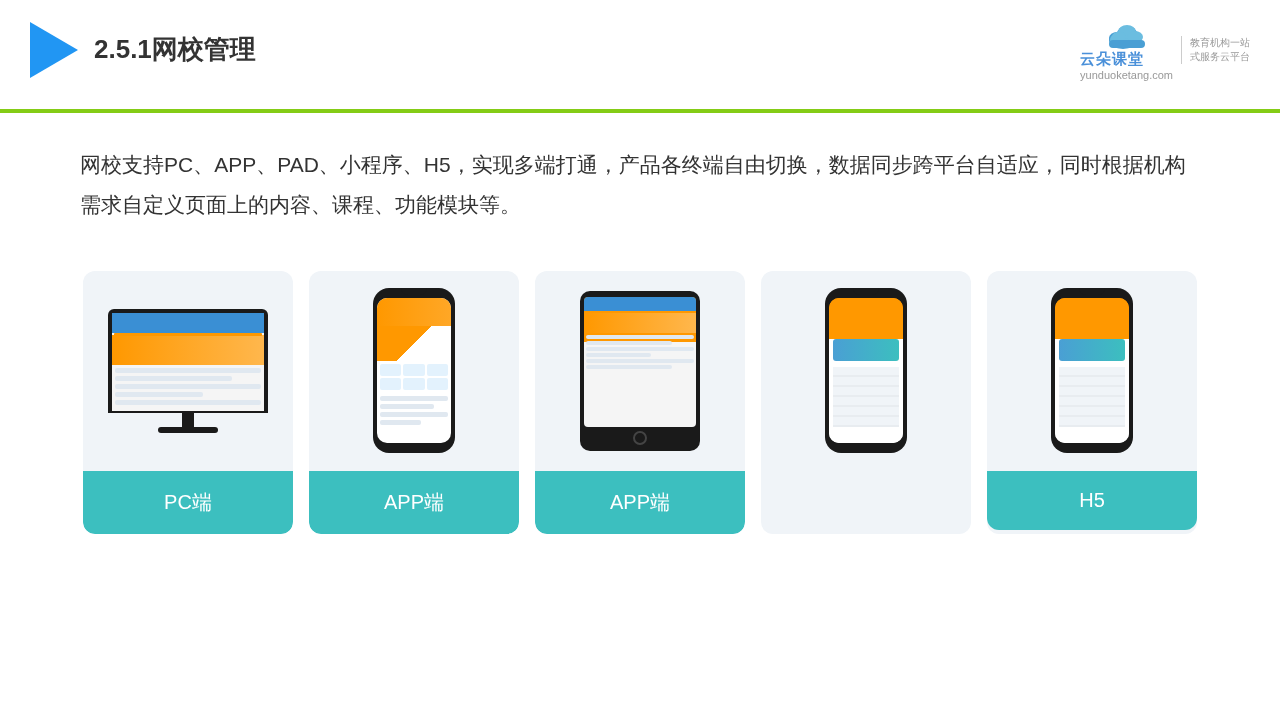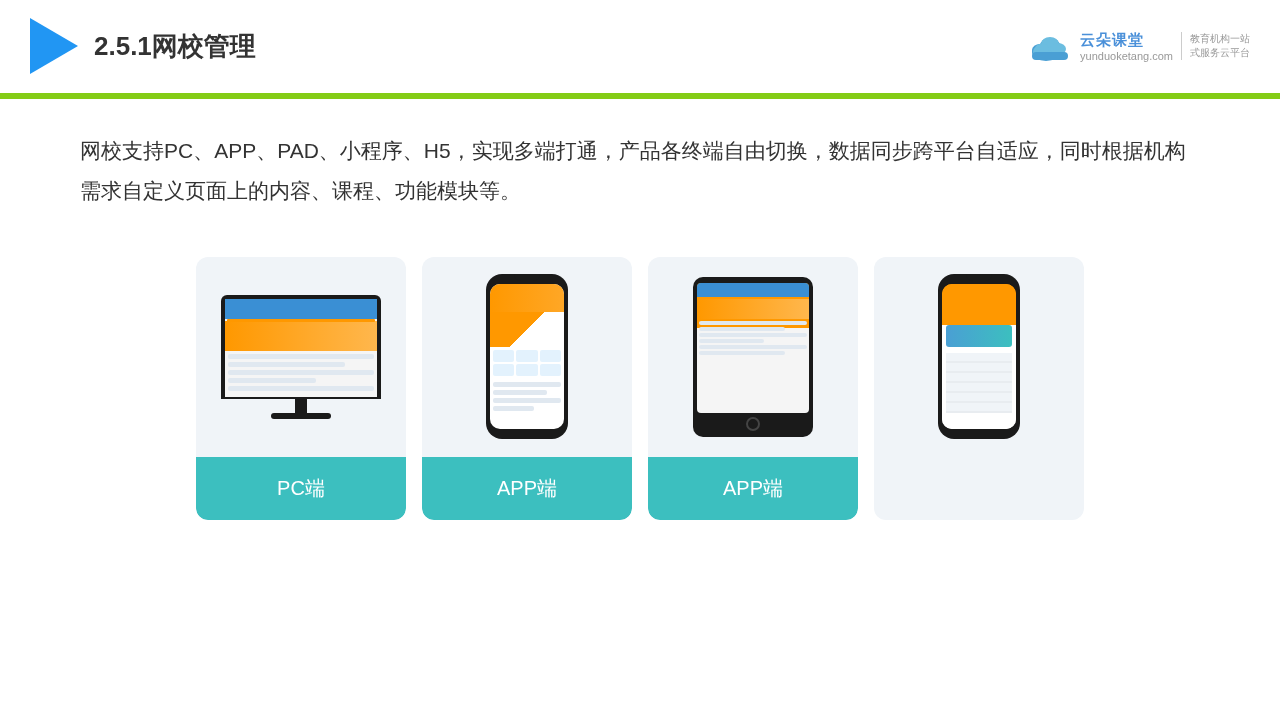--- a/index.html
+++ b/index.html
@@ -9,22 +9,22 @@
       background: #ffffff;
       font-family: 'Microsoft YaHei', 'PingFang SC', sans-serif;
       overflow: hidden;
     }
 
     
     .header {
       display: flex;
       align-items: center;
       justify-content: space-between;
-      padding: 18px 30px 19px 30px;
-      border-bottom: 6px solid #84cc16;
+      padding: 18px 30px 28px 30px;
+      border-bottom: 4px solid #84cc16;
     }
     .header-left {
       display: flex;
       align-items: center;
       gap: 16px;
     }
     .logo-triangle {
       width: 0;
       height: 0;
       border-top: 28px solid transparent;
@@ -36,22 +36,22 @@
       font-weight: bold;
       color: #333;
     }
     .header-right {
       display: flex;
       align-items: center;
       gap: 8px;
     }
     .cloud-logo {
       display: flex;
-      align-items: flex-end;
-      gap: 6px;
+      align-items: center;
+      flex-direction: column;
     }
     .cloud-icon-svg {
       width: 48px;
       height: 32px;
     }
     .logo-text-block {
       display: flex;
       flex-direction: column;
       align-items: flex-start;
     }
@@ -433,14 +433,27 @@
         <div class="phone-body">
           <div class="phone-notch"></div>
           <div class="phone-screen">
             <div class="phone-screen-content"></div>
           </div>
         </div>
       </div>
     </div>
   </div>
 
+  <div class="card">
+    <div class="card-image-area">
+      <div class="phone">
+        <div class="phone-body">
+          <div class="phone-notch"></div>
+          <div class="phone-screen">
+            <div class="phone-screen-content"></div>
+          </div>
+        </div>
+      </div>
+    </div>
+    <div class="card-label">H5</div>
+  </div>
 
 </div>
 
 </body></html>

